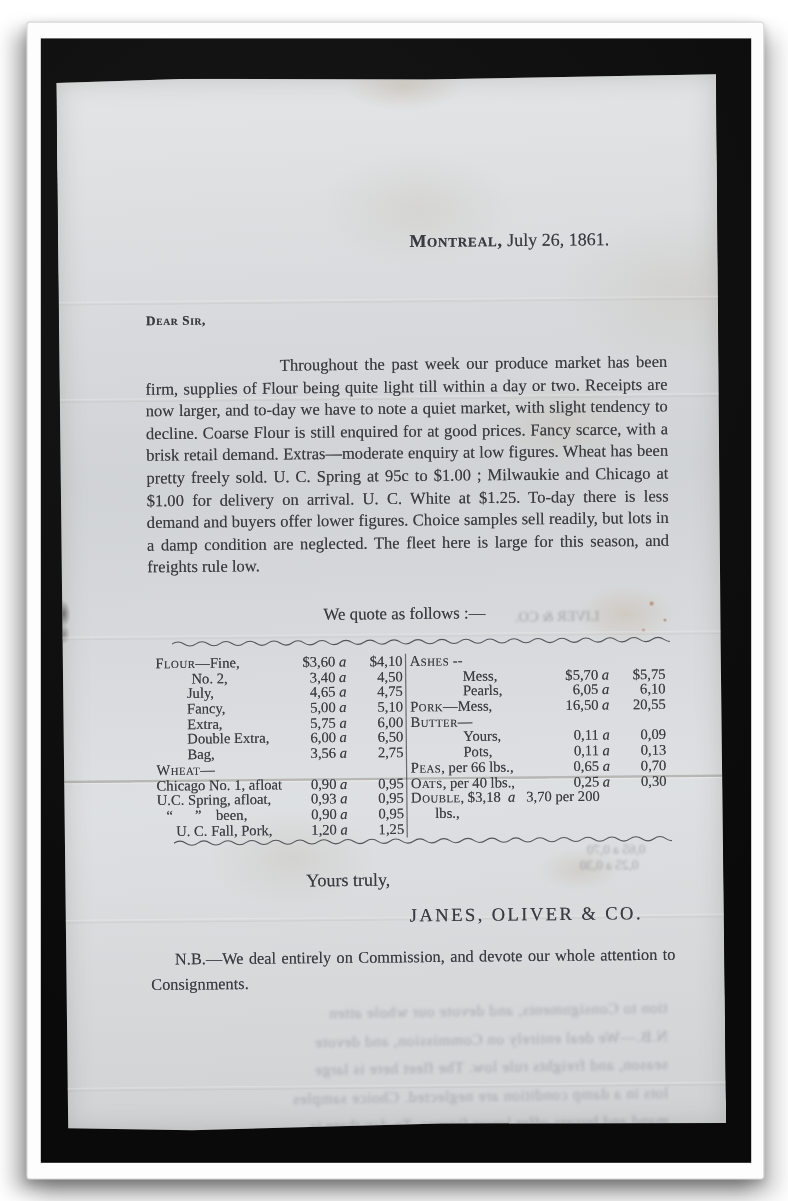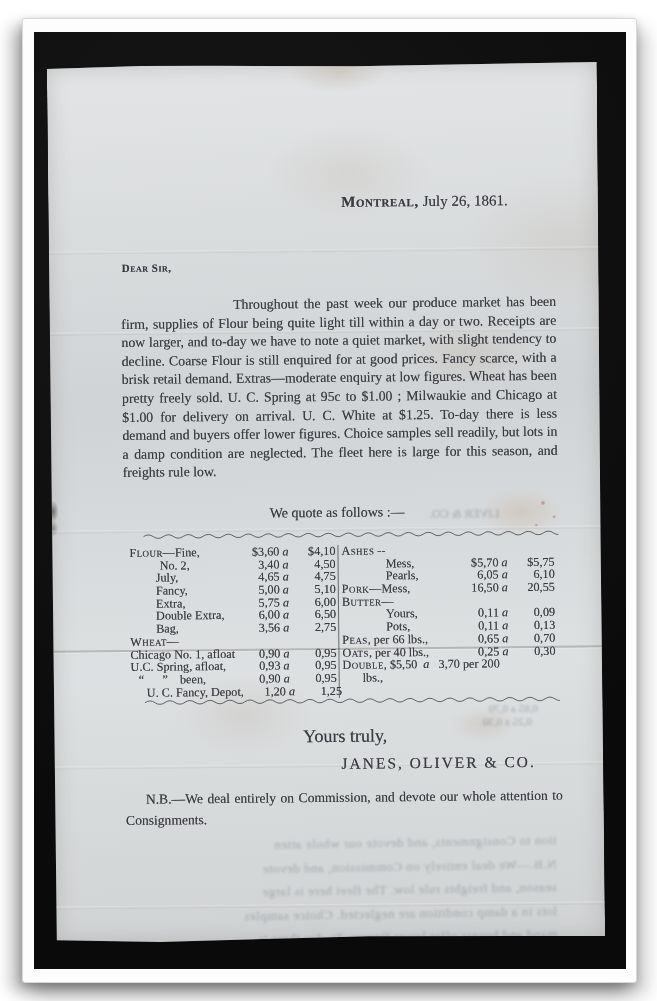--- a/index.html
+++ b/index.html
@@ -58,21 +58,21 @@
   .tdivider{position:absolute;left:286px;top:481px;width:1px;height:153px;background:rgba(55,56,60,0.7);}
   .trow{display:flex;align-items:baseline;height:12.7px;line-height:12.7px;white-space:pre;}
   .trow .ind{flex:0 0 auto;}
   .trow .sc{font-variant:small-caps;letter-spacing:0.4px;flex:0 0 auto;}
   .trow .lbl{flex:0 0 auto;}
   .trow .fill{flex:1 1 2px;min-width:0;}
   .trow .p1{flex:0 0 42px;text-align:right;}
   .trow .p2{flex:0 0 44px;text-align:right;}
   .trow .ia{font-style:italic;margin:0 3px;flex:0 0 auto;}
 
-  .closing{position:absolute;left:202px;top:662px;font-size:18px;margin-left:48px;}
+  .closing{position:absolute;left:202px;top:662px;font-size:15px;}
   .signature{position:absolute;left:288px;top:691px;font-size:15.5px;letter-spacing:2px;white-space:nowrap;}
   .postscript{position:absolute;left:72px;top:723px;width:437px;font-size:13.6px;
     line-height:21px;text-indent:20px;text-align:justify;}
 
   
   .bleed{color:rgba(100,104,112,0.45);filter:blur(1.1px);transform:scaleX(-1);
     text-shadow:none !important;}
   #bleed-lines{position:absolute;left:56px;top:772px;width:446px;height:132px;}
   .bleed-line{position:absolute;left:0;right:0;font-size:13px;letter-spacing:0.5px;
     color:rgba(100,104,112,0.42);filter:blur(1.2px);transform:scaleX(-1) rotate(0.4deg);
@@ -117,34 +117,34 @@
             <div class="trow"><span class="ind" style="width: 30px;"></span><span class="lbl">No. 2,</span><span class="fill"></span><span class="p1">3,40</span><span class="ia">a</span><span class="p2">4,50</span></div>
             <div class="trow"><span class="ind" style="width: 26px;"></span><span class="lbl">July,</span><span class="fill"></span><span class="p1">4,65</span><span class="ia">a</span><span class="p2">4,75</span></div>
             <div class="trow"><span class="ind" style="width: 26px;"></span><span class="lbl">Fancy,</span><span class="fill"></span><span class="p1">5,00</span><span class="ia">a</span><span class="p2">5,10</span></div>
             <div class="trow"><span class="ind" style="width: 26px;"></span><span class="lbl">Extra,</span><span class="fill"></span><span class="p1">5,75</span><span class="ia">a</span><span class="p2">6,00</span></div>
             <div class="trow"><span class="ind" style="width: 26px;"></span><span class="lbl">Double Extra,</span><span class="fill"></span><span class="p1">6,00</span><span class="ia">a</span><span class="p2">6,50</span></div>
             <div class="trow"><span class="ind" style="width: 26px;"></span><span class="lbl">Bag,</span><span class="fill"></span><span class="p1">3,56</span><span class="ia">a</span><span class="p2">2,75</span></div>
             <div class="trow"><span class="sc">Wheat</span><span class="lbl">—</span></div>
             <div class="trow"><span class="lbl">Chicago No. 1, afloat</span><span class="fill"></span><span class="p1">0,90</span><span class="ia">a</span><span class="p2">0,95</span></div>
             <div class="trow"><span class="lbl">U.C. Spring, afloat,</span><span class="fill"></span><span class="p1">0,93</span><span class="ia">a</span><span class="p2">0,95</span></div>
             <div class="trow"><span class="ind" style="width: 8px;"></span><span class="lbl">“      ”    been,</span><span class="fill"></span><span class="p1">0,90</span><span class="ia">a</span><span class="p2">0,95</span></div>
-            <div class="trow"><span class="ind" style="width: 16px;"></span><span class="lbl">U. C. Fancy, Depot,</span><span class="fill"></span><span class="p1">1,20</span><span class="ia">a</span><span class="p2">1,25</span></div>
+            <div class="trow"><span class="ind" style="width: 16px;"></span><span class="lbl">U. C. Fall, Pork,</span><span class="fill"></span><span class="p1">1,20</span><span class="ia">a</span><span class="p2">1,25</span></div>
           </div>
         <div class="tdivider"></div>
         <div id="col-right" class="tcol">
             <div class="trow"><span class="sc">Ashes</span><span class="lbl"> --</span></div>
             <div class="trow"><span class="ind" style="width: 44px;"></span><span class="lbl">Mess,</span><span class="fill"></span><span class="p1">$5,70</span><span class="ia">a</span><span class="p2">$5,75</span></div>
             <div class="trow"><span class="ind" style="width: 44px;"></span><span class="lbl">Pearls,</span><span class="fill"></span><span class="p1">6,05</span><span class="ia">a</span><span class="p2">6,10</span></div>
             <div class="trow"><span class="sc">Pork</span><span class="lbl">—Mess,</span><span class="fill"></span><span class="p1">16,50</span><span class="ia">a</span><span class="p2">20,55</span></div>
             <div class="trow"><span class="sc">Butter</span><span class="lbl">—</span></div>
             <div class="trow"><span class="ind" style="width: 44px;"></span><span class="lbl">Yours,</span><span class="fill"></span><span class="p1">0,11</span><span class="ia">a</span><span class="p2">0,09</span></div>
             <div class="trow"><span class="ind" style="width: 44px;"></span><span class="lbl">Pots,</span><span class="fill"></span><span class="p1">0,11</span><span class="ia">a</span><span class="p2">0,13</span></div>
             <div class="trow"><span class="sc">Peas</span><span class="lbl">, per 66 lbs.,</span><span class="fill"></span><span class="p1">0,65</span><span class="ia">a</span><span class="p2">0,70</span></div>
             <div class="trow"><span class="sc">Oats</span><span class="lbl">, per 40 lbs.,</span><span class="fill"></span><span class="p1">0,25</span><span class="ia">a</span><span class="p2">0,30</span></div>
-            <div class="trow"><span class="sc">Double</span><span class="lbl">, $5,50 </span><span class="ia">a</span><span class="lbl">  3,70 per 200</span></div>
+            <div class="trow"><span class="sc">Double</span><span class="lbl">, $3,18 </span><span class="ia">a</span><span class="lbl">  3,70 per 200</span></div>
             <div class="trow"><span class="ind" style="width: 20px;"></span><span class="lbl">lbs.,</span></div>
           </div>
 
         <svg id="wavy2" class="wavy" viewBox="0 0 415 8">
             <path d="M0 4 q5 -3.5 10 0 t10 0 t10 0 t10 0 t10 0 t10 0 t10 0 t10 0 t10 0 t10 0 t10 0 t10 0 t10 0 t10 0 t10 0 t10 0 t10 0 t10 0 t10 0 t10 0 t10 0 t10 0 t10 0 t10 0 t10 0 t10 0 t10 0 t10 0 t10 0 t10 0 t10 0 t10 0 t10 0 t10 0 t10 0 t10 0 t10 0 t10 0 t10 0 t10 0 t10 0 t10 0" fill="none" stroke="rgba(60,60,66,0.85)" stroke-width="0.9"></path>
           </svg>
 
         <div class="closing">Yours truly,</div>
         <div class="signature">JANES, OLIVER &amp; CO.</div>
         <div class="postscript">N.B.—We deal entirely on Commission, and devote our whole attention to Consignments.</div>

